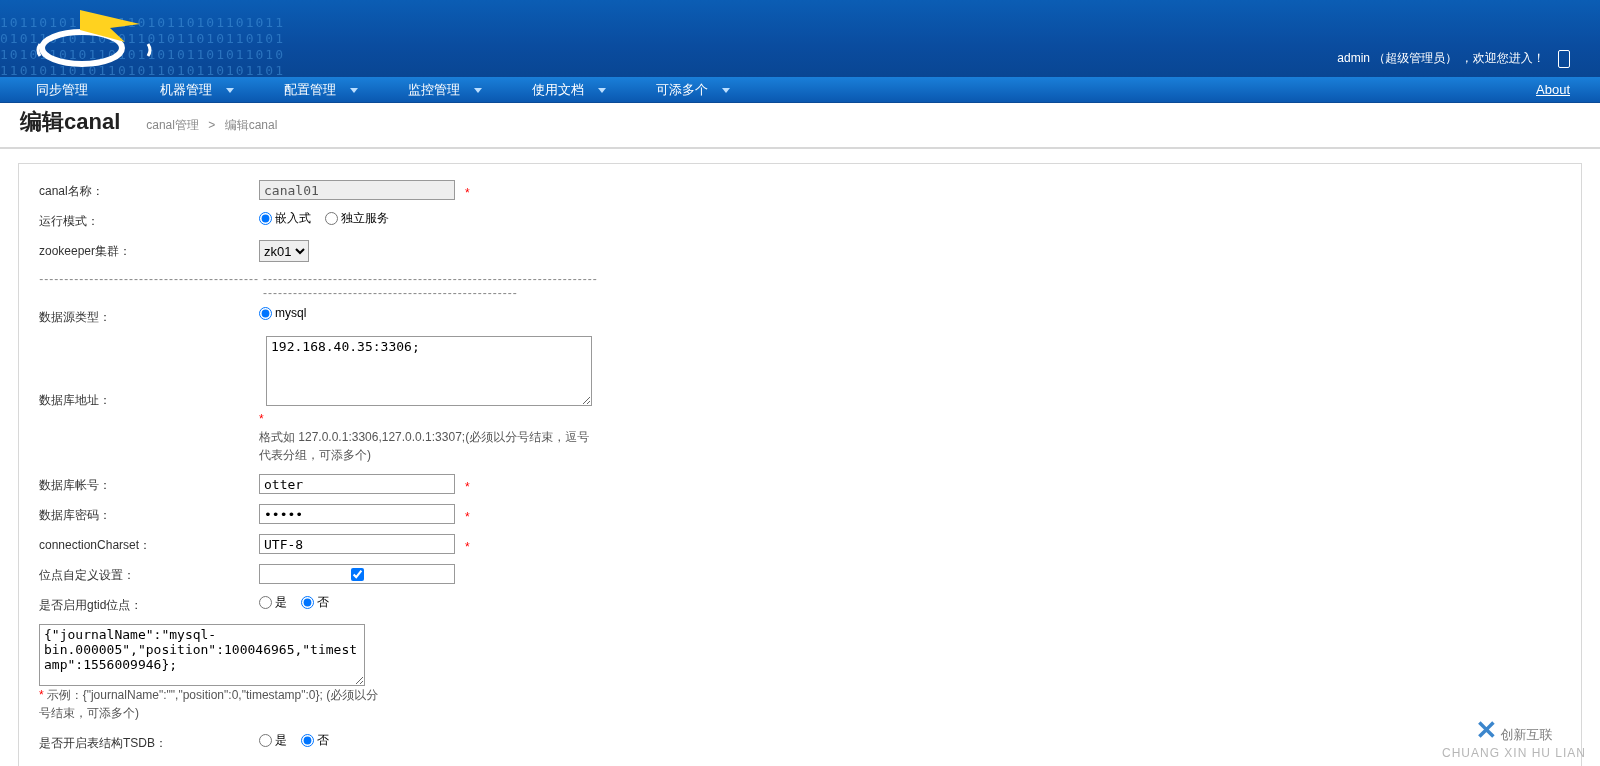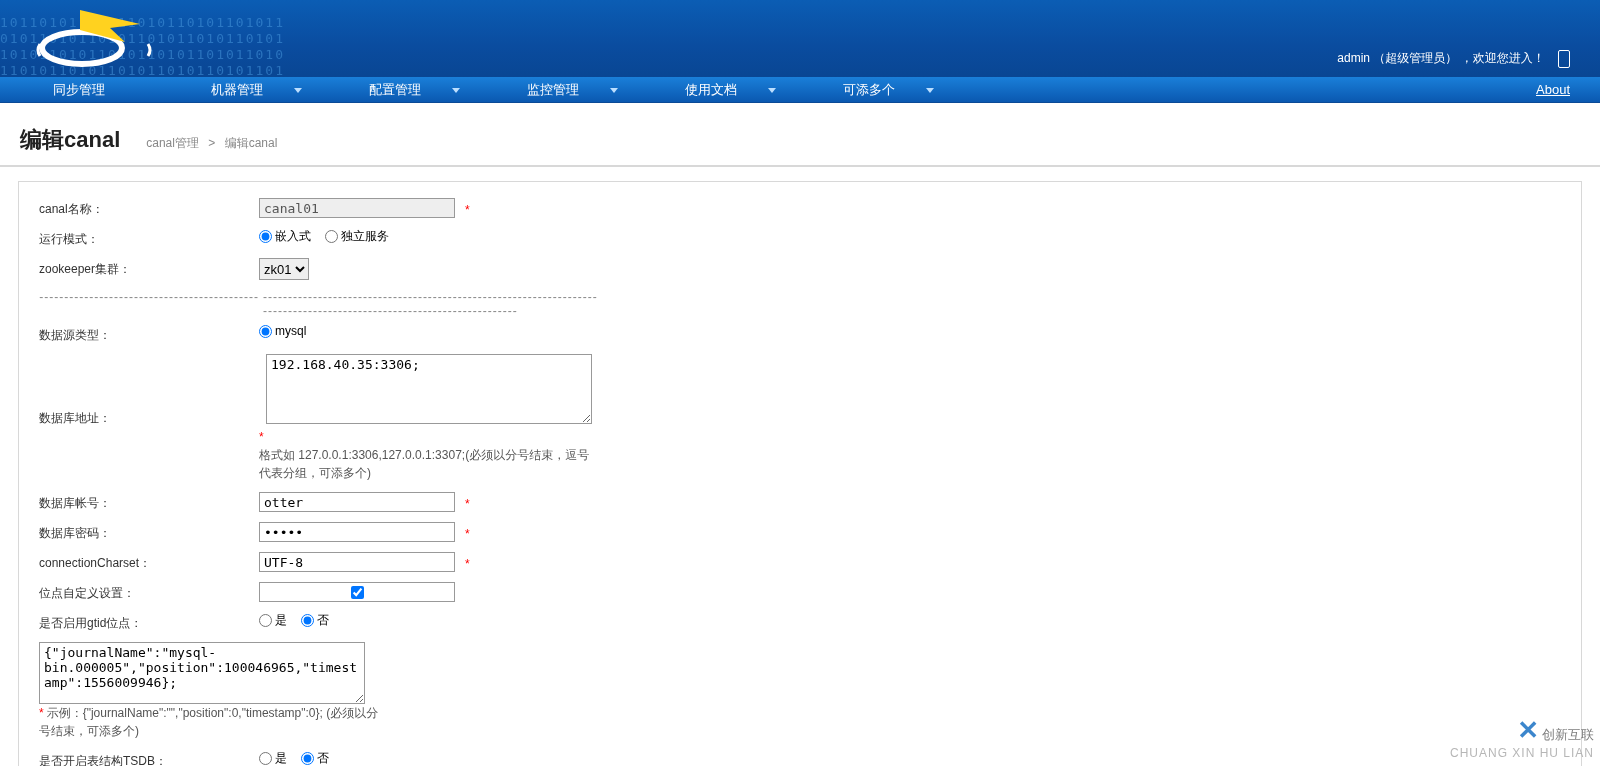--- a/index.html
+++ b/index.html
@@ -27,34 +27,34 @@
 .user-info .phone-icon { display: inline-block; width: 12px; height: 18px; border: 1px solid #fff; border-radius: 2px; margin-left: 10px; vertical-align: middle; }
 
 
 .navbar {
   height: 26px;
   background: linear-gradient(to bottom, #1a7fd9, #0a58b0);
   display: flex; align-items: center; position: relative;
   border-bottom: 1px solid #0a4a96;
 }
 .nav-item {
-  padding: 0 53px; height: 26px; line-height: 26px; color: #fff; cursor: pointer;
+  padding: 0 36px; height: 26px; line-height: 26px; color: #fff; cursor: pointer;
   position: relative; font-size: 13px;
 }
 .nav-item.has-children::after {
   content: ''; position: absolute; right: 14px; top: 11px;
   border-left: 4px solid transparent; border-right: 4px solid transparent;
   border-top: 5px solid #bcdfff;
 }
 .nav-about { position: absolute; right: 30px; top: 0; height: 39px; line-height: 26px; }
 .nav-about a { color: #fff; text-decoration: underline; font-size: 13px; }
 
 
 .title-area {
-  padding: 22px 20px 10px 20px; border-bottom: 2px solid #d8d8d8;
+  padding: 4px 20px 10px 20px; border-bottom: 2px solid #d8d8d8;
   display: flex; align-items: flex-end;
 }
 .page-title { font-size: 22px; font-weight: bold; color: #222; margin-right: 26px; }
 .breadcrumb { font-size: 12px; color: #888; padding-bottom: 3px; }
 .breadcrumb a { color: #888; text-decoration: none; }
 .breadcrumb .sep { margin: 0 6px; }
 
 
 .panel {
   margin: 14px 18px 0 18px;
@@ -62,21 +62,21 @@
   padding: 16px 20px 10px 20px;
 }
 .form-row {
   display: flex; align-items: flex-start; margin-bottom: 10px;
 }
 .form-label {
   width: 220px; text-align: left; padding-right: 0; color: #333;
   padding-top: 3px;
 }
 .form-label::after { content: ""; }
-.form-control { display: flex; align-items: center; flex-wrap: wrap; }
+.form-control { display: flex; align-items: flex-end; flex-wrap: wrap; }
 .form-control input[type=text],
 .form-control input[type=password] {
   height: 20px; border: 1px solid #999; padding: 0 4px; font-family: monospace, Arial; font-size: 13px;
   width: 196px;
 }
 .form-control input[disabled] { background: #eee; color: #555; }
 .form-control textarea {
   border: 1px solid #999; padding: 2px 4px; font-family: monospace, Arial; font-size: 13px;
   resize: both;
 }
@@ -88,22 +88,22 @@
 .hint .star { color: red; margin-right: 3px; }
 
 .sep-row { display:flex; margin-bottom:6px; }
 .sep-row .dashes-l { width:220px; text-align:right; color:#888; letter-spacing:1px; overflow:hidden; }
 .sep-row .dashes-r { color:#888; letter-spacing:1px; padding-left:4px; width:340px; overflow:hidden; }
 
 .custom-box { width:196px; height:20px; border:1px solid #999; display:flex; align-items:center; justify-content:center; }
 .custom-box input[type=checkbox] { }
 
 .watermark {
-  position: fixed; right: 6px; bottom: 6px; opacity: .85;
-  font-size: 10px; color: #888; text-align: right;
+  position: fixed; right: 14px; bottom: 6px; opacity: .85;
+  font-size: 10px; color: #888; text-align: center;
 }
 .watermark .c { font-size: 26px; font-weight: bold; color: #1a71c4; margin-right: 3px;}
 .watermark .txt { font-size: 13px; color: #666; }
 .watermark .sub { font-size: 12px; letter-spacing: 1px; color: #aaa;}
 </style>
 </head>
 <body>
 
 <div class="header">
   <div class="header-pattern">10110101101011010110101101011

